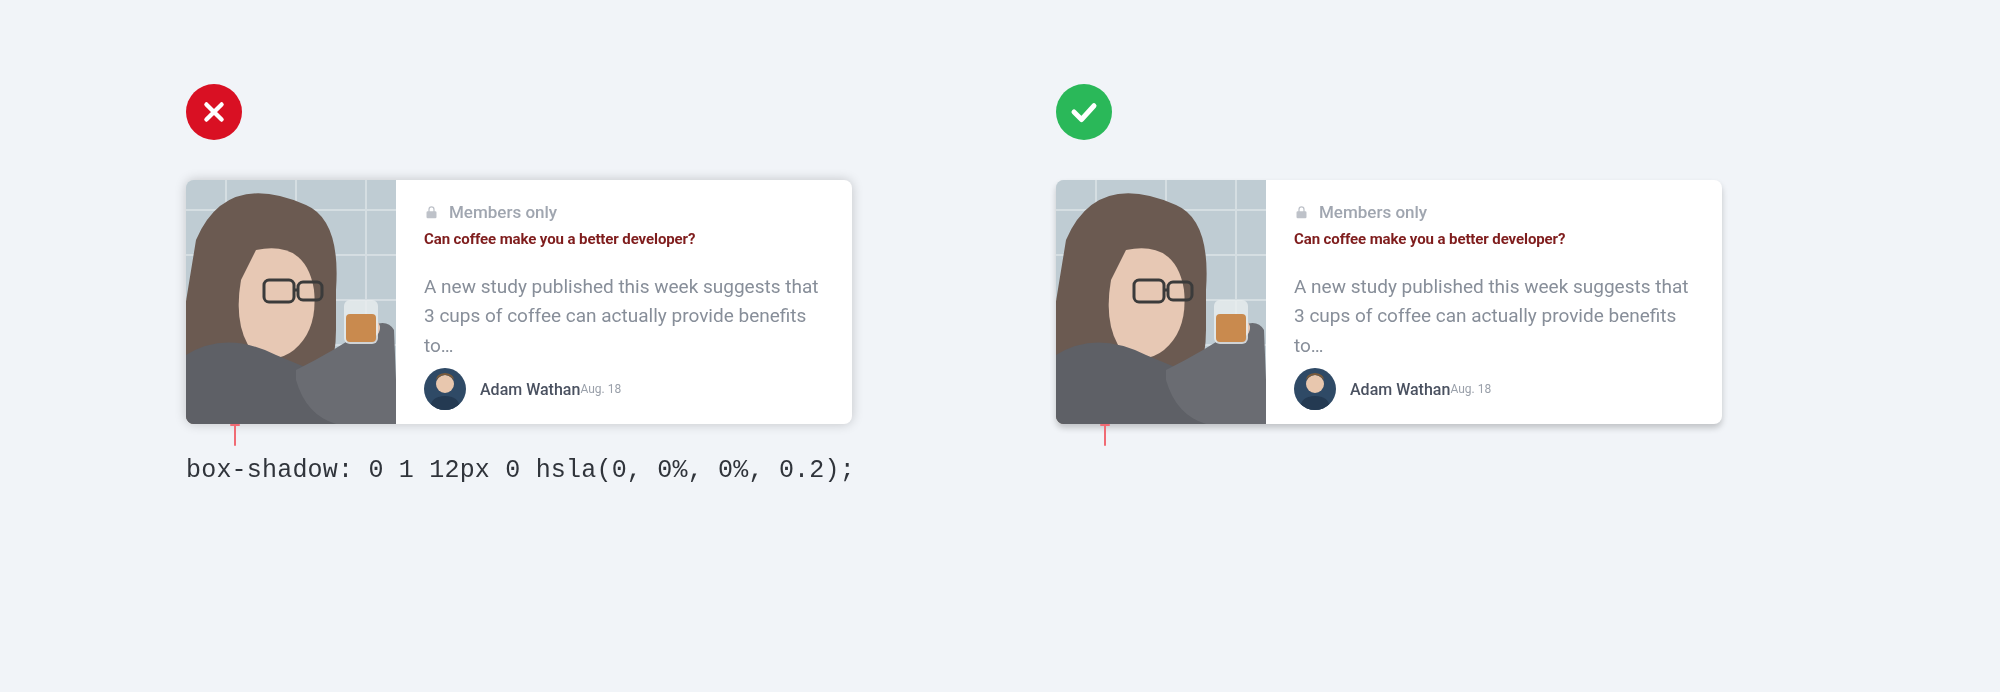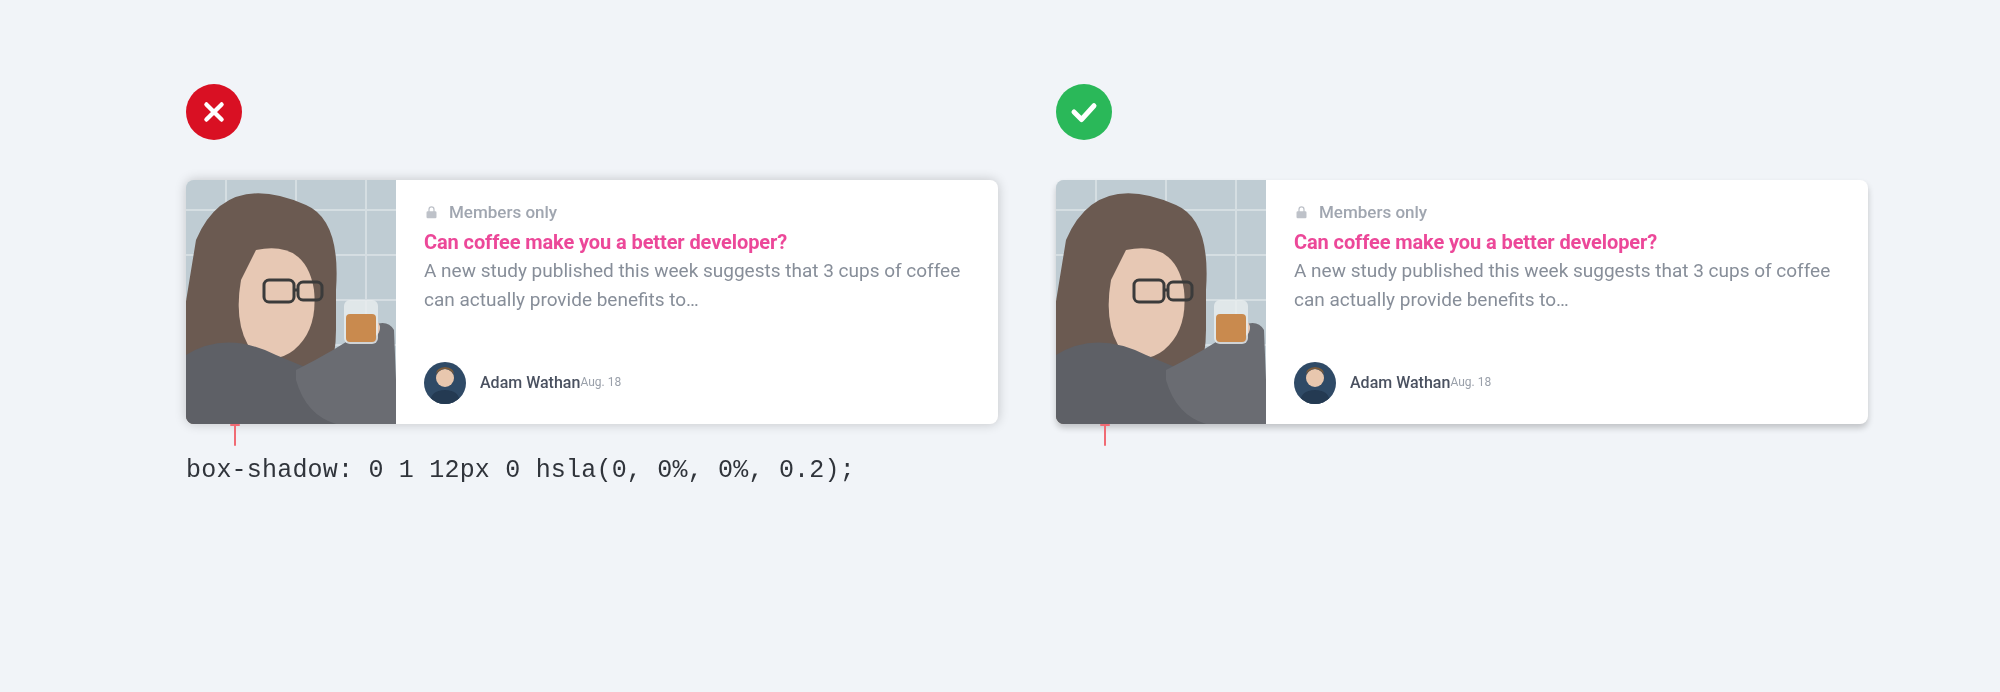--- a/index.html
+++ b/index.html
@@ -36,21 +36,21 @@
     display: flex;
     align-items: center;
     justify-content: center;
     margin-bottom: 40px;
   }
   .badge-dont { background: #D91023; }
   .badge-do   { background: #2AB859; }
   .badge svg { display: block; }
 
   .card {
-    width: 812px;
+    width: 666px;
     height: 244px;
     background: #fff;
     border-radius: 8px;
     display: flex;
     overflow: hidden;
   }
   .card.shadow-dont { box-shadow: 0 0 12px 0 hsla(0,0%,0%,0.2); }
   .card.shadow-do   { box-shadow: 0 4px 6px 0 hsla(0,0%,0%,0.2); }
 
   .card-thumb {
@@ -75,25 +75,25 @@
     align-items: center;
     gap: 10px;
     color: #A0A6B0;
     font-size: 17px;
     font-weight: 500;
     margin-bottom: 8px;
   }
   .members svg { display:block; }
 
   .title {
-    font-size: 20px;
+    font-size: 15px;
     font-weight: 700;
-    color: #ec4899;
+    color: #7f1d1d;
     letter-spacing: -0.1px;
-    margin-bottom: 2px;
+    margin-bottom: 24px;
   }
 
   .excerpt {
     font-size: 19px;
     line-height: 1.55;
     color: #878E99;
     font-weight: 400;
   }
 
   .meta {

